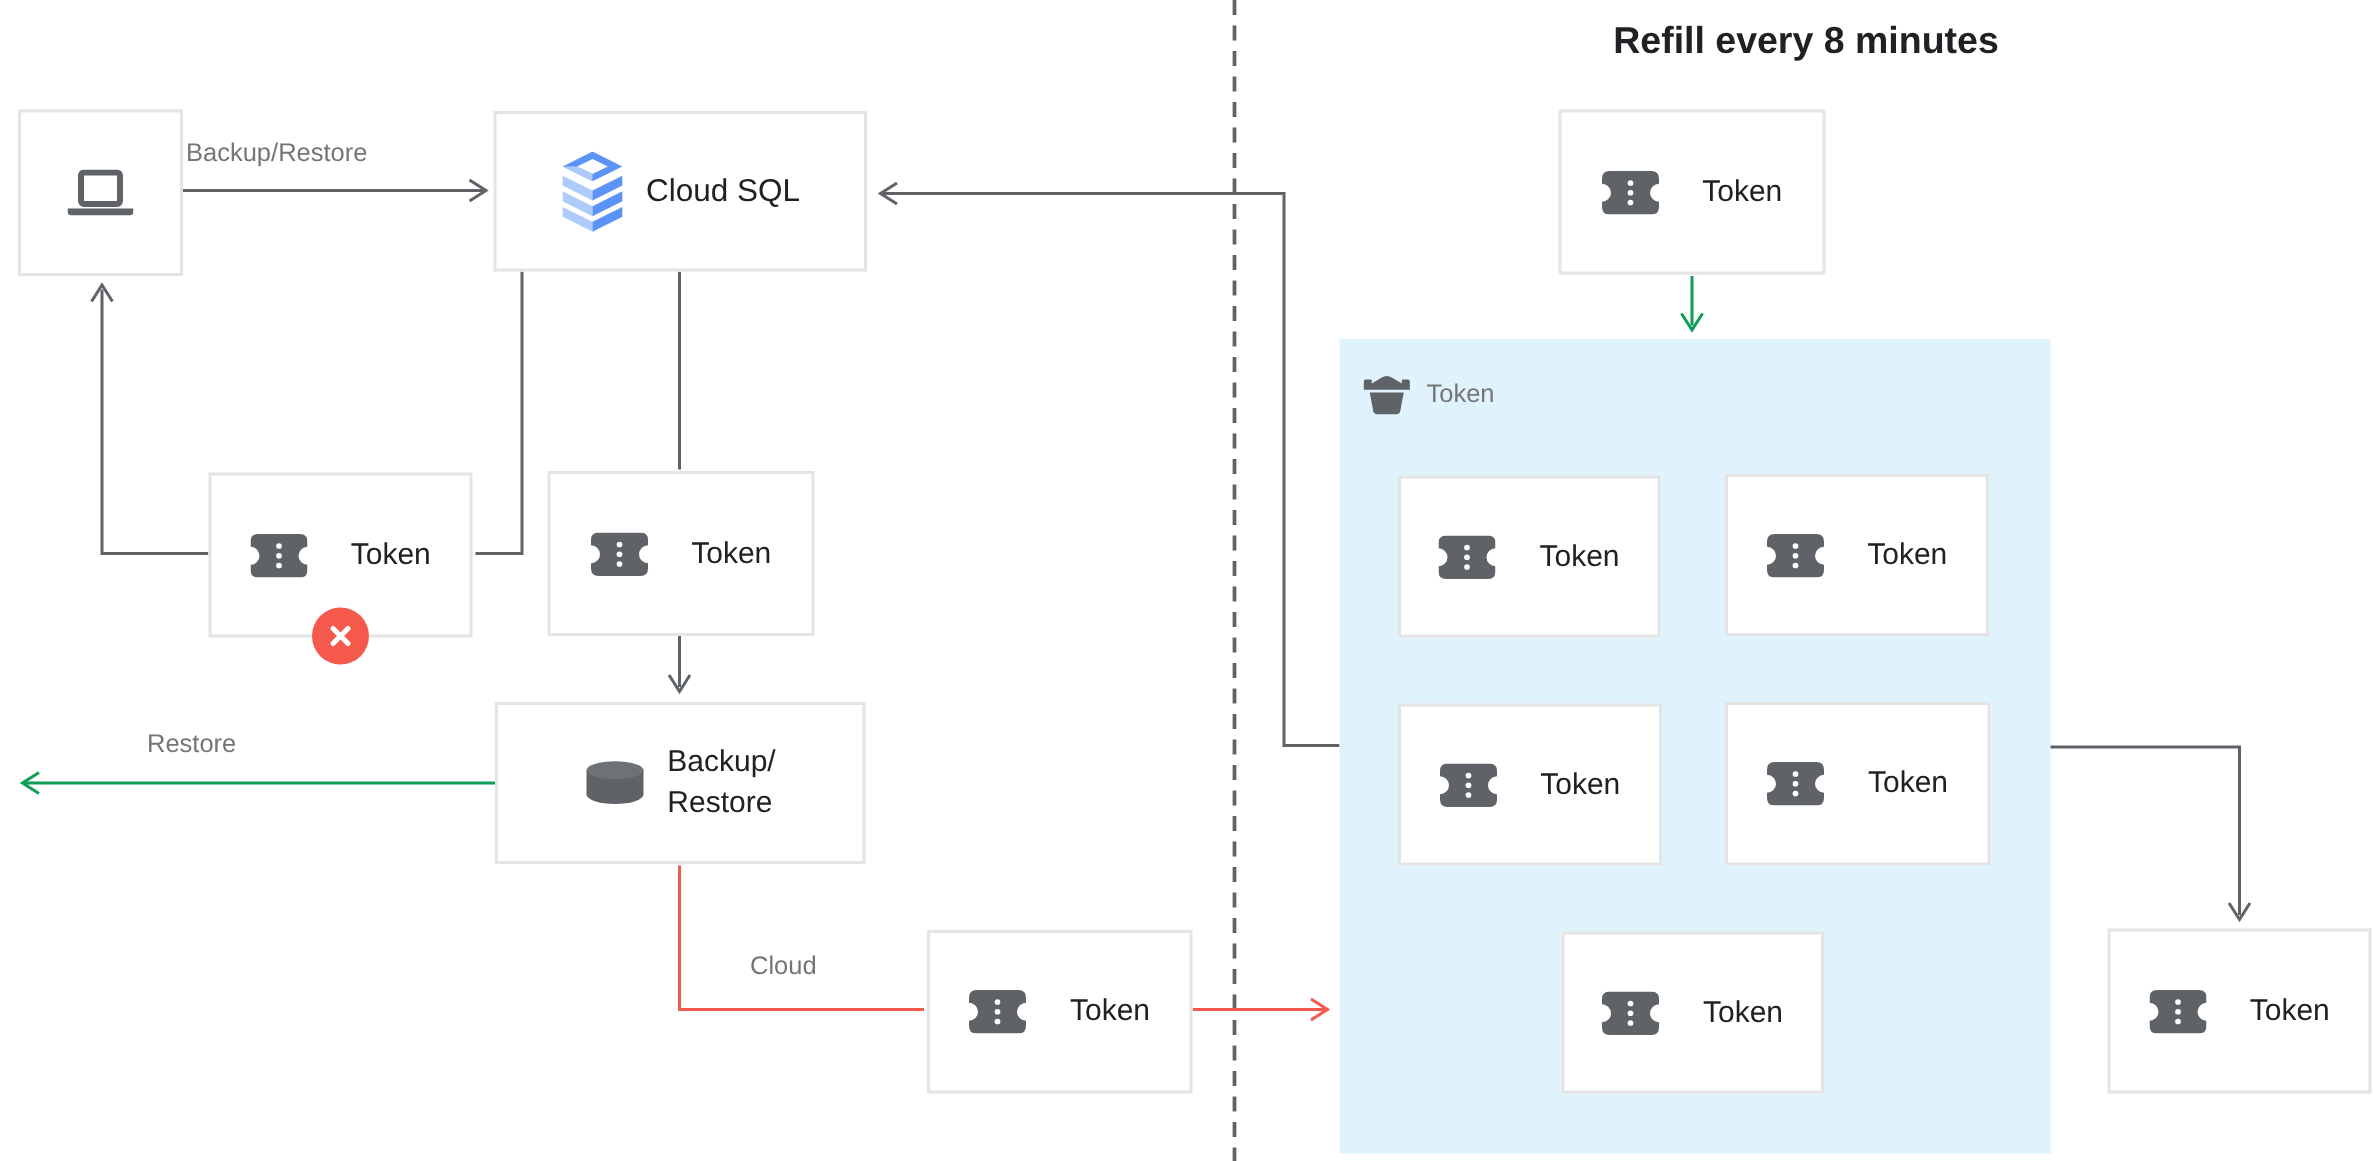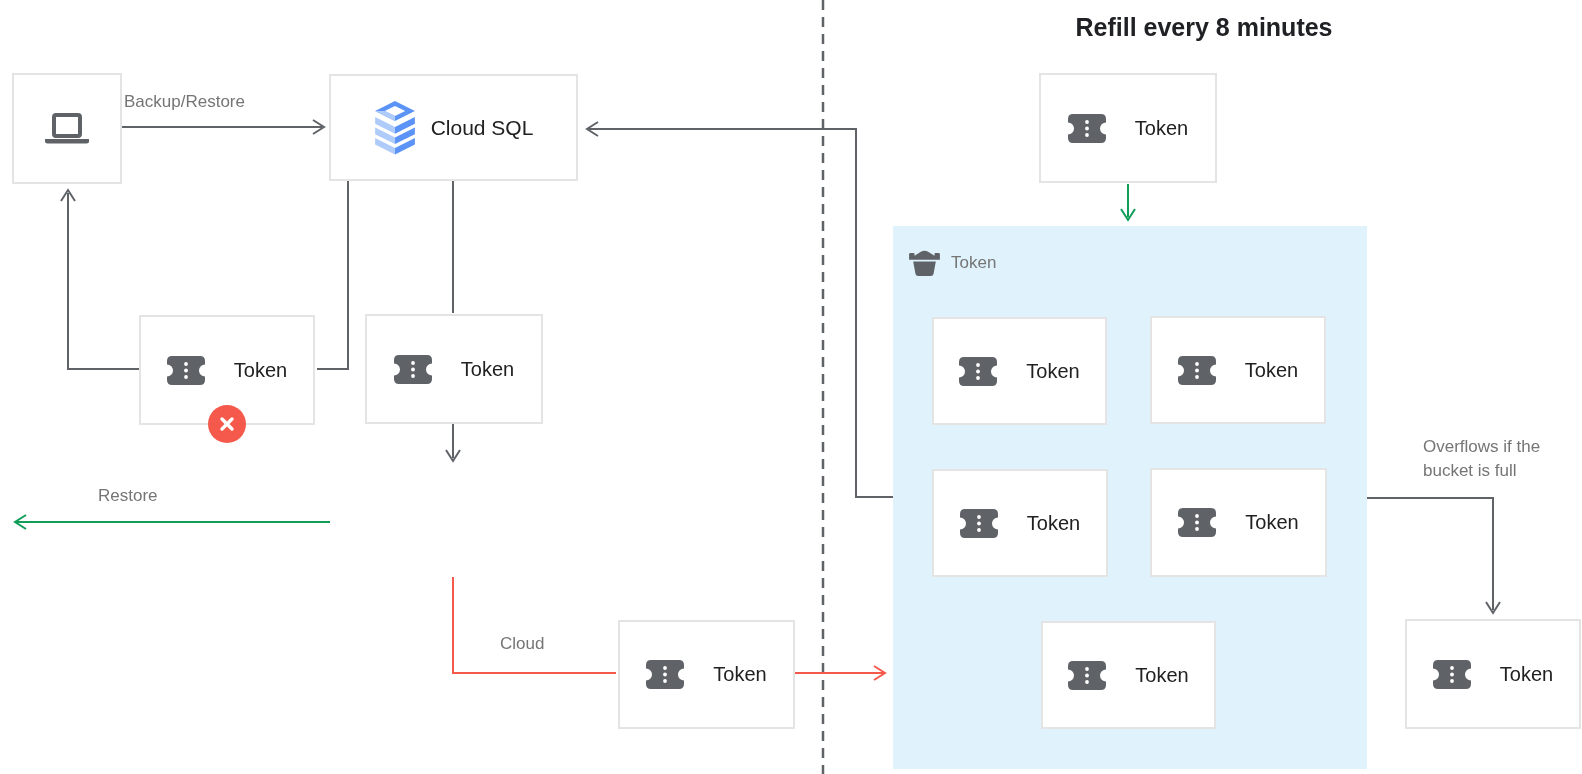--- a/index.html
+++ b/index.html
@@ -124,20 +124,30 @@
   <div class="node" style="left:365px;top:314px;width:178px;height:110px;">
     <svg width="38" height="29" viewBox="0 0 38 29">
       <path class="fill-gray" d="M5 0 H33 Q38 0 38 5 V8.5 A6 6 0 0 0 38 20.5 V24 Q38 29 33 29 H5 Q0 29 0 24 V20.5 A6 6 0 0 0 0 8.5 V5 Q0 0 5 0 Z"></path>
       <circle cx="19" cy="8" r="1.9" fill="#fff"></circle>
         <circle cx="19" cy="14.5" r="1.9" fill="#fff"></circle>
         <circle cx="19" cy="21" r="1.9" fill="#fff"></circle>
     </svg>
     <span class="node-label">Token</span>
   </div>
 
+  <div class="node" style="left:330px;top:468px;width:247px;height:108px;gap:15px;">
+    <svg width="40" height="30" viewBox="0 0 40 30">
+      <path class="fill-gray" d="M1 6.5 V22.5 A19 6.5 0 0 0 39 22.5 V6.5 Z"></path>
+      <ellipse cx="20" cy="6.5" rx="19" ry="6" fill="#6d7276"></ellipse>
+    </svg>
+    <span class="two-line">
+      <span style="display:block;">Backup/</span>
+      <span style="display:block;">Restore</span>
+    </span>
+  </div>
 
   <div class="node" style="left:618px;top:620px;width:177px;height:109px;">
     <svg width="38" height="29" viewBox="0 0 38 29">
       <path class="fill-gray" d="M5 0 H33 Q38 0 38 5 V8.5 A6 6 0 0 0 38 20.5 V24 Q38 29 33 29 H5 Q0 29 0 24 V20.5 A6 6 0 0 0 0 8.5 V5 Q0 0 5 0 Z"></path>
       <circle cx="19" cy="8" r="1.9" fill="#fff"></circle>
         <circle cx="19" cy="14.5" r="1.9" fill="#fff"></circle>
         <circle cx="19" cy="21" r="1.9" fill="#fff"></circle>
     </svg>
     <span class="node-label">Token</span>
   </div>
@@ -204,18 +214,14 @@
       <circle cx="19" cy="8" r="1.9" fill="#fff"></circle>
         <circle cx="19" cy="14.5" r="1.9" fill="#fff"></circle>
         <circle cx="19" cy="21" r="1.9" fill="#fff"></circle>
     </svg>
     <span class="node-label">Token</span>
   </div>
 
   <div class="lbl center" style="left:124px;top:92px;width:150px;">Backup/Restore</div>
   <div class="lbl center" style="left:98px;top:486px;width:100px;">Restore</div>
   <div class="lbl center" style="left:500px;top:634px;width:76px;">Cloud</div>
-  <div class="lbl" id="overflow-label" style="left:1423px;top:435px;width:160px;">
-    <span>Overflows if the</span>
-    <span>bucket is full</span>
-  </div>
 
 </div>
 
 </body></html>

